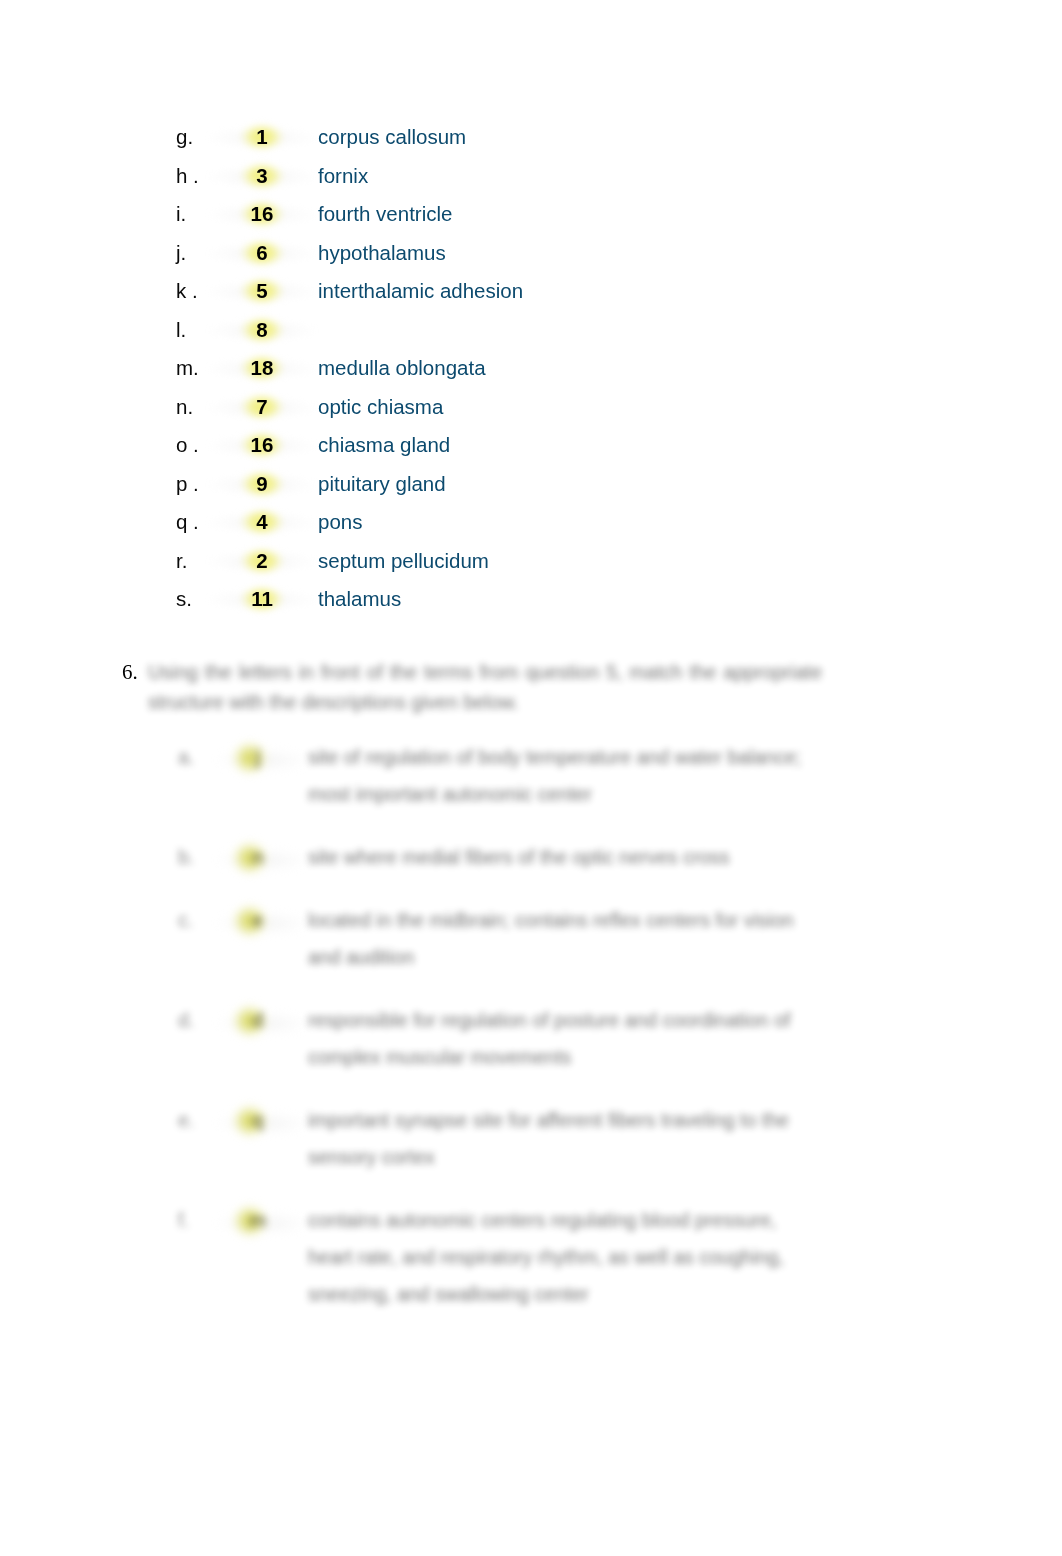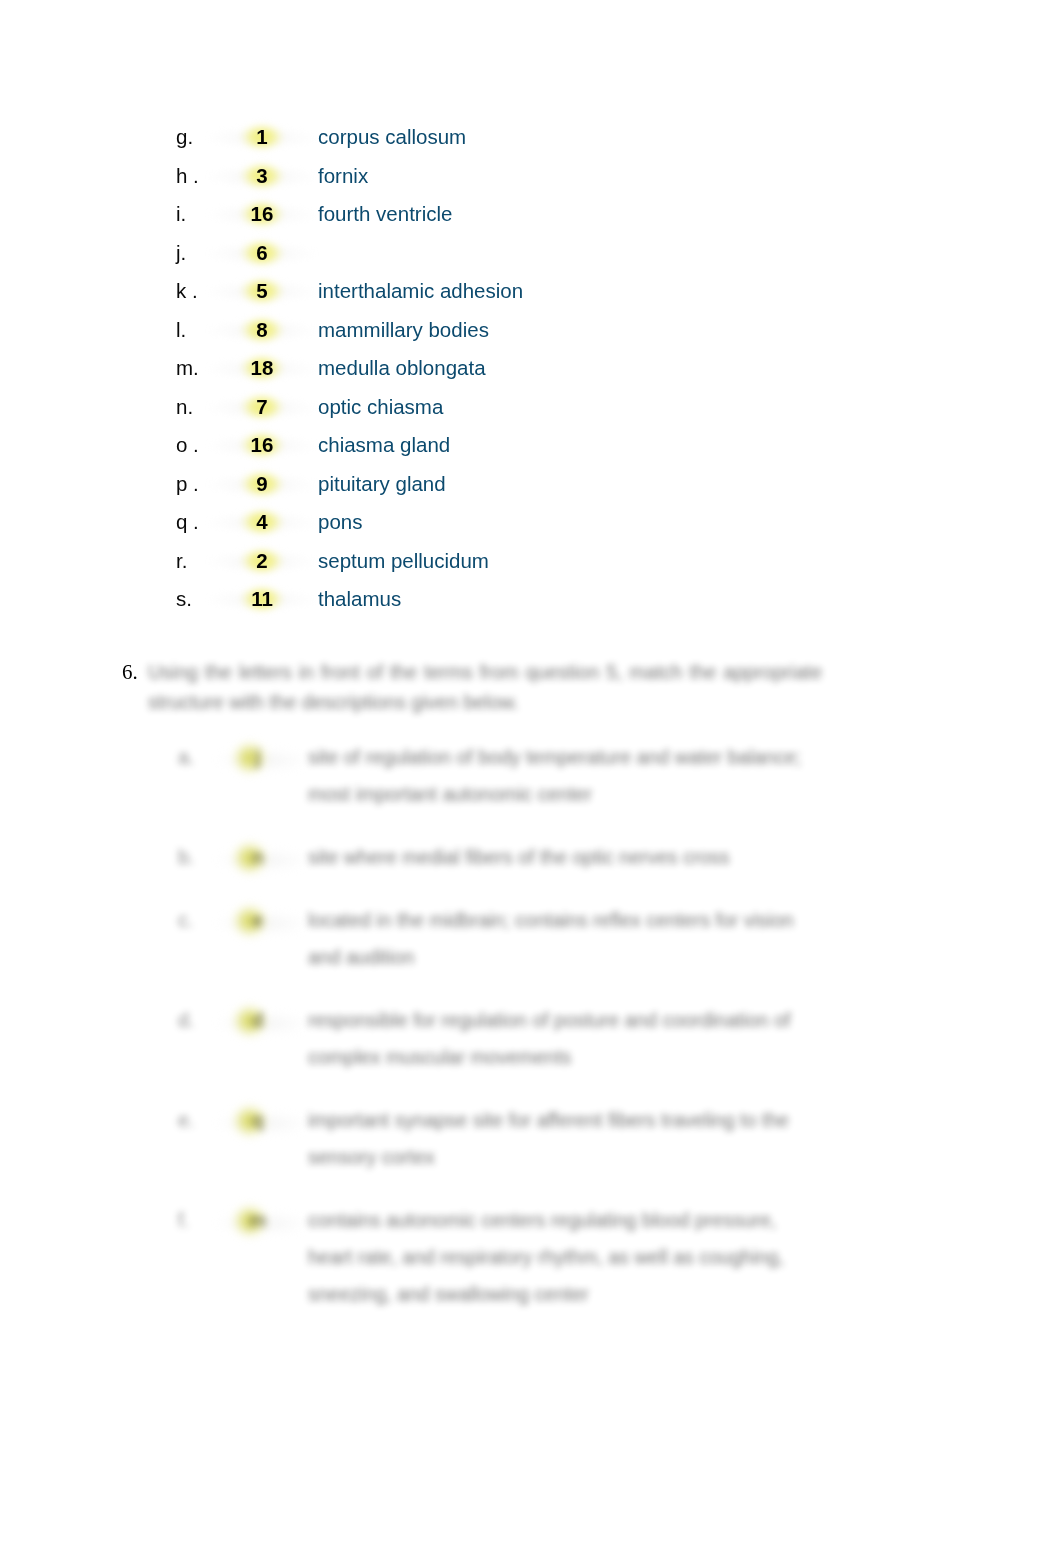--- a/index.html
+++ b/index.html
@@ -211,32 +211,32 @@
 
     <div class="match-row">
       <span class="row-letter">i.</span>
       <span class="answer-slot"><span class="digits">16</span></span>
       <span class="term">fourth ventricle</span>
     </div>
 
     <div class="match-row">
       <span class="row-letter">j.</span>
       <span class="answer-slot"><span class="digits">6</span></span>
+      <span class="term">hypothalamus</span>
     </div>
 
     <div class="match-row">
       <span class="row-letter">k .</span>
       <span class="answer-slot"><span class="digits">5</span></span>
       <span class="term">interthalamic adhesion</span>
     </div>
 
     <div class="match-row">
       <span class="row-letter">l.</span>
       <span class="answer-slot"><span class="digits">8</span></span>
-      <span class="term">mammillary bodies</span>
     </div>
 
     <div class="match-row">
       <span class="row-letter">m.</span>
       <span class="answer-slot"><span class="digits">18</span></span>
       <span class="term">medulla oblongata</span>
     </div>
 
     <div class="match-row">
       <span class="row-letter">n.</span>

